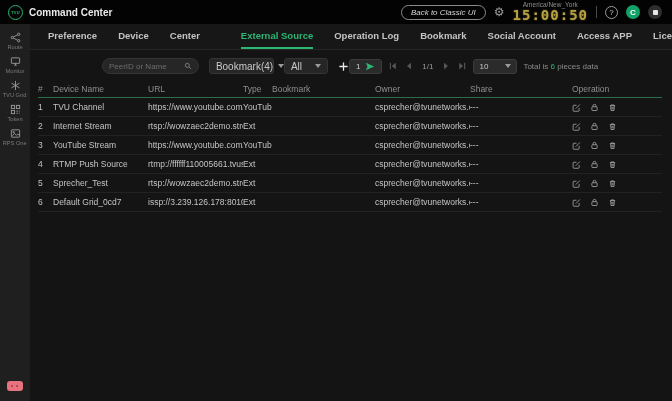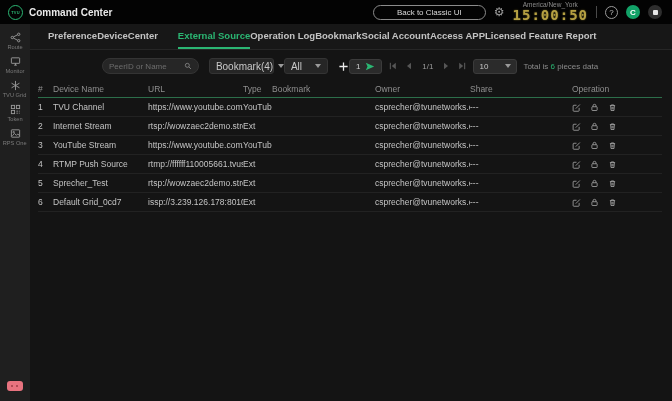--- a/index.html
+++ b/index.html
@@ -8,21 +8,21 @@
     font-family:"Liberation Sans",sans-serif;-webkit-font-smoothing:antialiased;}
   .screen{width:672px;height:401px;display:flex;flex-direction:column;background:#131313;}
 
   
   .topbar{height:24px;background:#030303;display:flex;align-items:center;justify-content:space-between;padding:0 10px 0 8px;flex:0 0 24px;}
   .brand{display:flex;align-items:center;gap:6px;}
   .logo{width:15px;height:15px;border:1.5px solid var(--accent);border-radius:50%;display:flex;align-items:center;justify-content:center;
     color:var(--accent);font-size:4px;font-weight:bold;letter-spacing:.2px;}
   .app-title{color:#e9e9e9;font-size:10px;font-weight:bold;}
   .top-right{display:flex;align-items:center;gap:8px;}
-  .back-btn{background:transparent;border:1px solid #8b8b8b;border-radius:9px;color:#d9d9d9;font-size:8px;padding:2px 23px;cursor:pointer;font-family:inherit;}
+  .back-btn{background:transparent;border:1px solid #8b8b8b;border-radius:9px;color:#d9d9d9;font-size:8px;padding:2px 9px;cursor:pointer;font-family:inherit;font-style:italic;}
   .gear{color:#9c9c9c;font-size:12px;line-height:1;cursor:pointer;}
   .tz-clock{display:flex;flex-direction:column;align-items:center;line-height:1.1;}
   .tz{font-size:6.5px;color:#8d8d8d;}
   .clock{font-family:"DejaVu Sans Mono",monospace;font-size:14px;font-weight:bold;color:var(--clock);letter-spacing:1px;text-shadow:0 0 2px rgba(181,160,66,.55);}
   .vdiv{width:1px;height:12px;background:#4a4a4a;}
   .help{width:13px;height:13px;border:1px solid #9a9a9a;border-radius:50%;color:#c0c0c0;font-size:8px;display:flex;align-items:center;justify-content:center;cursor:pointer;}
   .avatar{width:14px;height:14px;border-radius:50%;background:#12a268;color:#fff;font-size:8px;font-weight:bold;display:flex;align-items:center;justify-content:center;cursor:pointer;}
   .menu-circle{width:14px;height:14px;border-radius:50%;background:#2e2e2e;display:flex;align-items:center;justify-content:center;cursor:pointer;}
   .menu-circle .sq{width:5px;height:5px;background:#e6e6e6;border-radius:1px;}
 
@@ -32,21 +32,21 @@
   .side-item{width:100%;display:flex;flex-direction:column;align-items:center;gap:1px;padding:3px 0;cursor:pointer;color:#9a9a9a;}
   .side-item svg{width:11px;height:11px;stroke:currentColor;fill:none;stroke-width:1;}
   .side-item .lbl{font-size:6px;color:#7a7a7a;text-align:center;line-height:1;transform:scale(.95);white-space:nowrap;}
   .chat-badge{position:absolute;left:7px;bottom:10px;width:16px;height:10px;background:var(--badge);border-radius:3px;cursor:pointer;}
   .chat-badge::before,.chat-badge::after{content:"";position:absolute;top:4px;width:2px;height:2px;border-radius:50%;background:#9c3c46;}
   .chat-badge::before{left:4px;} .chat-badge::after{left:9px;}
 
   .content{flex:1;background:#141414;display:flex;flex-direction:column;min-width:0;}
 
   
-  .tabs{height:26px;display:flex;align-items:stretch;padding-left:18px;border-bottom:1px solid #262626;background:#171717;flex:0 0 26px;}
+  .tabs{height:26px;display:flex;align-items:stretch;gap:21px;padding-left:18px;border-bottom:1px solid #262626;background:#171717;flex:0 0 26px;}
   .tab{display:flex;align-items:center;font-size:9.5px;font-weight:bold;color:#c3c3c3;border-bottom:2px solid transparent;cursor:pointer;white-space:nowrap;}
   .tab.active{color:var(--accent);border-bottom-color:var(--accent);margin-left:20px;}
 
   
   .toolbar{display:flex;align-items:center;justify-content:center;padding:0 10px 0 8px;margin-top:7px;height:18px;flex:0 0 18px;}
   .tl-left{display:flex;align-items:center;gap:10px;}
   .search{width:97px;height:16px;background:#262626;border:1px solid #343434;border-radius:9px;display:flex;align-items:center;padding:0 6px;gap:4px;}
   .search input{flex:1;min-width:0;background:transparent;border:0;outline:none;color:#cfcfcf;font-size:8px;font-family:inherit;}
   .search input::placeholder{color:#6d6d6d;}
   .search svg{width:8px;height:8px;stroke:#8d8d8d;fill:none;stroke-width:1.2;flex:0 0 8px;}

